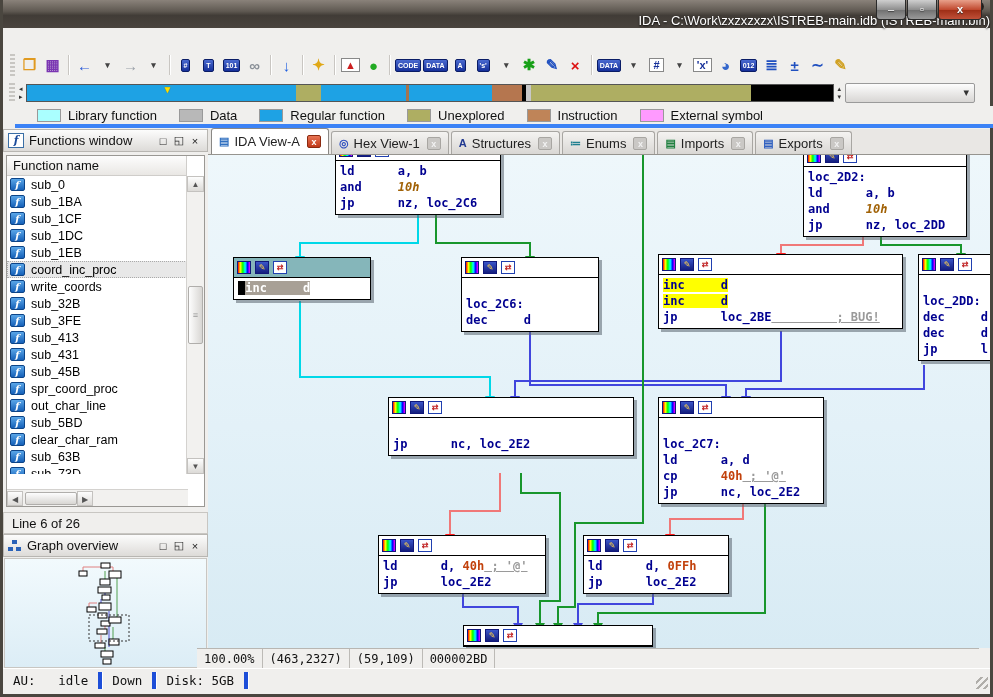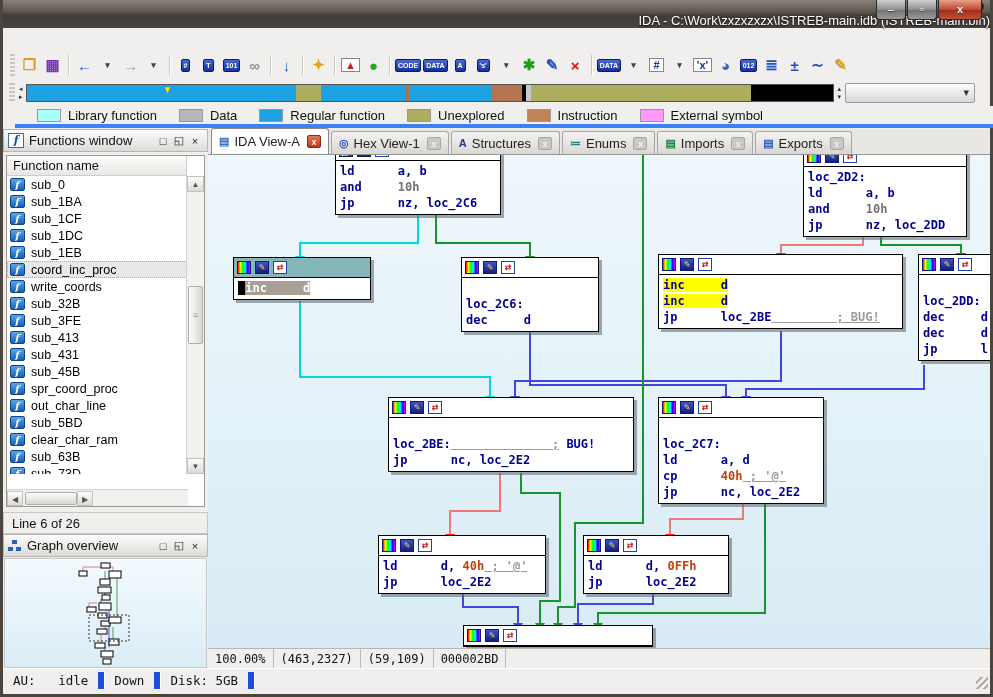--- a/index.html
+++ b/index.html
@@ -124,34 +124,34 @@
     box-shadow:3px 3px 0 rgba(90,100,112,.55); }
   .gtitle { height:20px; border-bottom:1px solid #000; display:flex; align-items:center; padding-left:3px; background:#fff; }
   .gblock.selected .gtitle { background:#85b6ba; }
   .bicon { width:14px; height:13px; margin-right:4px; border:1px solid #10187a; font-size:8px; line-height:11px; text-align:center; }
   .bicon.pal { background:linear-gradient(90deg,#f00,#ff0,#0f0,#0ff,#00f,#f0f); }
   .bicon.edit { background:linear-gradient(180deg,#3a55c8,#141e7e); color:#ffd24a; }
   .bicon.grp { background:#fff; border-color:#2040b0; color:#c02020; font-weight:bold; }
   .gbody { padding:2px 16px 3px 4px; }
   .gline { font-family:"DejaVu Sans Mono", monospace; font-size:12px; font-weight:bold; line-height:16px;
     white-space:pre; color:#000090; }
-  .tk-n { color:#000090; } .tk-g { color:#737373; } .tk-o { color:#c2410c; } .tk-c { color:#9a9a9a;text-decoration:underline; }
+  .tk-n { color:#000090; } .tk-g { color:#a16207;font-style:italic; } .tk-o { color:#c2410c; } .tk-c { color:#9a9a9a;text-decoration:underline; }
   .tk-hl { background:#ffff00; color:#000090; }
   .tk-sel { background:#a8a096; color:#fff; }
   .tk-caret { background:#000; color:#000; }
 
   
-  .gstatus { position:absolute; left:205px; top:648px; width:782px; height:20px; background:#f0efed;
+  .gstatus { position:absolute; left:194px; top:648px; width:782px; height:20px; background:#f0efed;
     border-top:1px solid #b8b6b2; display:flex; align-items:center;
     font-family:"DejaVu Sans Mono", monospace; font-size:12px; color:#111; }
   .gcell { padding:0 7px; border-right:1px solid #bcbab6; height:100%; display:flex; align-items:center; white-space:pre; }
   .appstatus { position:absolute; left:0; top:668px; width:987px; height:23px; background:#f0efed;
     border-top:1px solid #fff; display:flex; align-items:center;
     font-family:"DejaVu Sans Mono", monospace; font-size:12.5px; color:#111; }
-  .acell { padding:0 10px; height:17px; display:flex; align-items:center; border-right:6px solid #1d4ed8;
+  .acell { padding:0 10px; height:17px; display:flex; align-items:center; border-right:4px solid #1d4ed8;
     box-shadow:1px 0 0 #fff; white-space:pre;text-align:center; }
   .grip { position:absolute; right:2px; bottom:2px; width:12px; height:12px;
     background:repeating-linear-gradient(135deg,transparent 0 3px,#b0aeaa 3px 5px); }
 </style>
 </head>
 <body>
 
 <div class="win">
 
   <div class="titlebar">
@@ -593,21 +593,20 @@
         </div>
       </div>
       <div class="gblock" style="left: 180px; top: 242px; width: 246px;">
         <div class="gtitle">
           <span class="bicon pal"></span>
           <span class="bicon edit">✎</span>
           <span class="bicon grp">⇄</span>
         </div>
         <div class="gbody">
           <div class="gline"><span class="tk-n">&nbsp;</span></div>
-          <div class="gline"><span class="tk-n">loc_2BE:</span><span class="tk-c">              ;</span><span class="tk-n"> BUG!</span></div>
           <div class="gline"><span class="tk-n">jp      nc, loc_2E2</span></div>
         </div>
       </div>
       <div class="gblock" style="left: 450px; top: 242px; width: 166px;">
         <div class="gtitle">
           <span class="bicon pal"></span>
           <span class="bicon edit">✎</span>
           <span class="bicon grp">⇄</span>
         </div>
         <div class="gbody">

